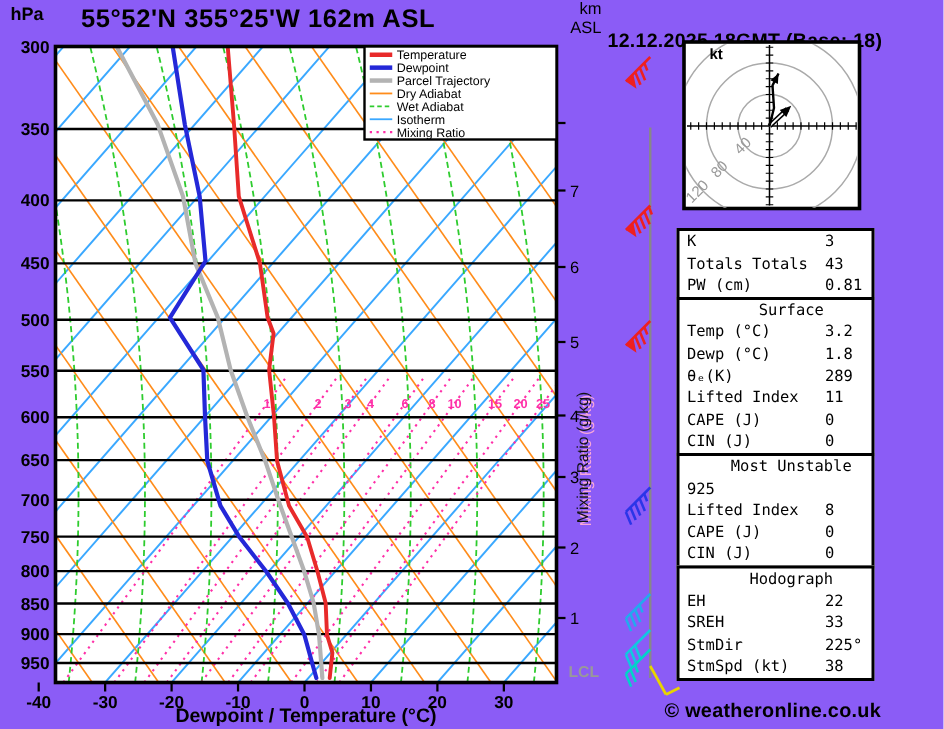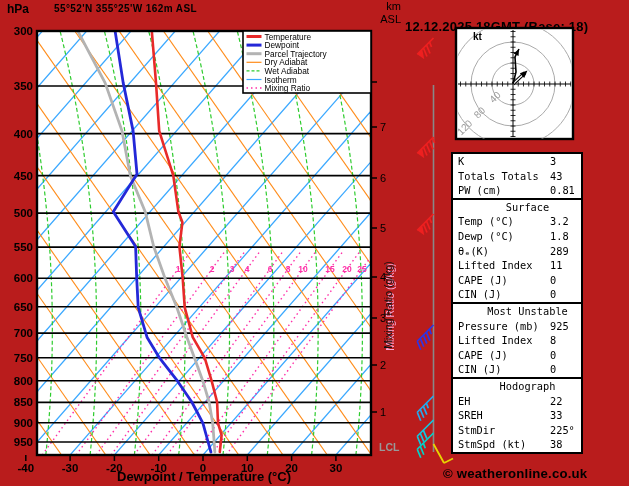--- a/index.html
+++ b/index.html
@@ -1,20 +1,20 @@
 <!DOCTYPE html>
 <html><head>
 <meta charset="utf-8">
 <style>
   html,body{margin:0;padding:0;background:#fff;}
-  .stage{position:relative;width:629px;height:486px;background:#b91c1c;overflow:hidden;
+  .stage{position:relative;width:629px;height:486px;background:#8b5cf6;overflow:hidden;
          font-family:"Liberation Sans",sans-serif;color:#000;}
   .abs{position:absolute;}
   .hpa{left:7px;top:2px;font-size:12px;font-weight:bold;}
-  .title{left:54px;top:3px;font-size:10px;font-weight:bold;letter-spacing:.4px;white-space:nowrap;}
+  .title{left:54px;top:3px;font-size:17px;font-weight:bold;letter-spacing:.4px;white-space:nowrap;}
   .kmasl{left:375px;top:0px;font-size:11px;line-height:12.5px;text-align:right;width:26px;}
   .date{left:405px;top:3px;font-size:13px;font-weight:bold;letter-spacing:.2px;white-space:nowrap;margin-top:16px;}
   .kt{left:461px;top:31px;font-size:10px;font-weight:bold;padding-left:12px;}
   svg{position:absolute;left:0;top:0;}
   svg text{font-family:"Liberation Sans",sans-serif;}
   .tbl{position:absolute;left:451px;top:152px;width:132px;box-sizing:border-box;
        font-family:"DejaVu Sans Mono","Liberation Mono",monospace;font-size:10.3px;}
   .sec{border:2px solid #000;background:#fff;}
   .sec + .sec{margin-top:-2px;}
   .shead{text-align:center;line-height:14.6px;white-space:nowrap;padding-left:21px;}
@@ -417,21 +417,20 @@
           <span class="val">0</span>
         </div>
       <div class="trow">
           <span class="lbl">CIN (J)</span>
           <span class="val">0</span>
         </div>
     </div>
     <div class="sec">
       <div class="shead">Most Unstable</div>
       <div class="trow">
-          <span class="lbl">Pressure (mb)</span>
           <span class="val">925</span>
         </div>
       <div class="trow">
           <span class="lbl">Lifted Index</span>
           <span class="val">8</span>
         </div>
       <div class="trow">
           <span class="lbl">CAPE (J)</span>
           <span class="val">0</span>
         </div>

